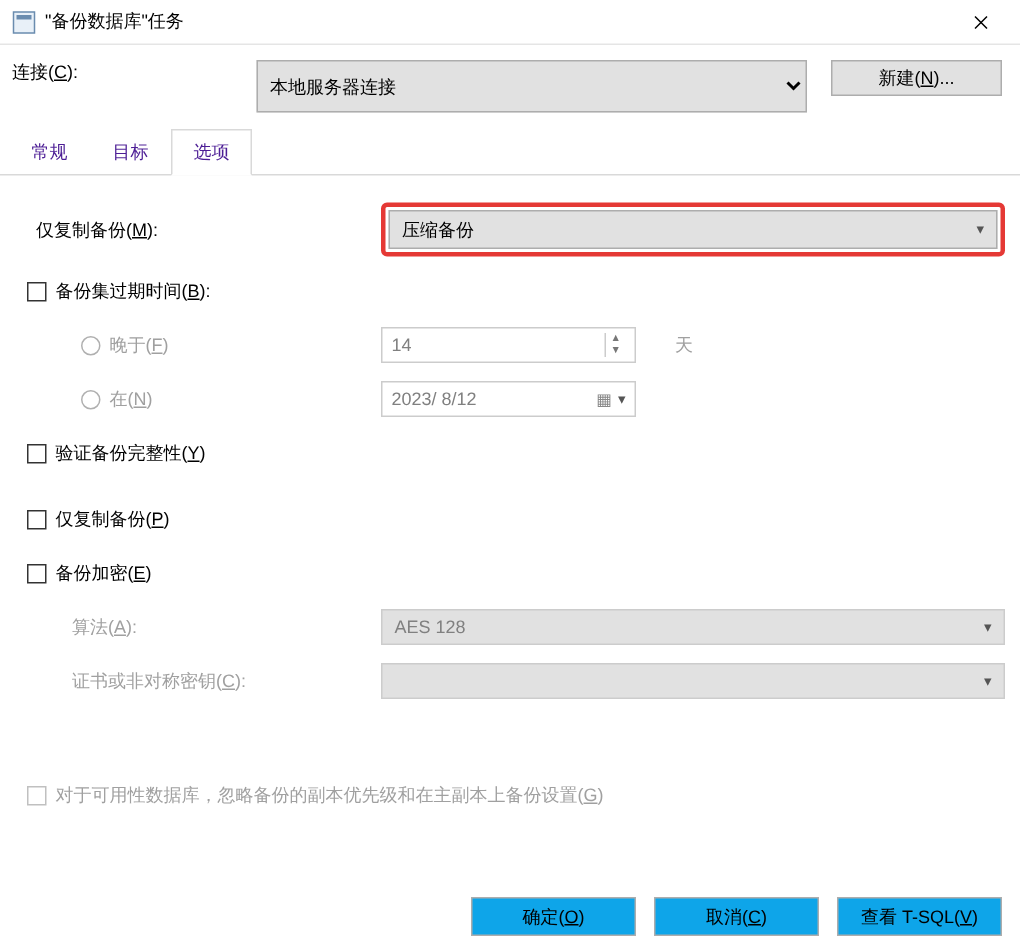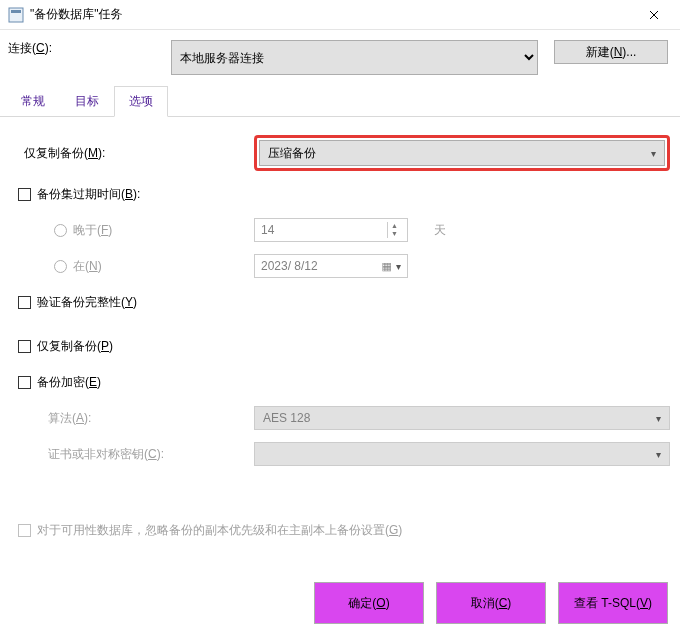--- a/index.html
+++ b/index.html
@@ -16,30 +16,30 @@
   .tab { padding: 6px 14px; border: 1px solid transparent; border-bottom: none; position: relative; bottom: -1px; color: #4c1d95; }
   .tab.active { border-color: #d9d9d9; background: #fff; border-bottom: 1px solid #fff; }
   .pane { padding: 18px 10px 10px 18px; }
   .row { display: flex; align-items: center; min-height: 30px; margin-bottom: 6px; }
   .row .lbl { width: 236px; display: flex; align-items: center; gap: 6px; }
   .row .ctrl { flex: 1; }
   .chk { width: 13px; height: 13px; border: 1px solid #333; display: inline-block; flex: 0 0 13px; }
   .chk.disabled { border-color: #c0c0c0; }
   .radio { width: 13px; height: 13px; border: 1px solid #b0b0b0; border-radius: 50%; display: inline-block; flex: 0 0 13px; }
   .disabled-text { color: #a0a0a0; }
-  .inp { height: 24px; border: 1px solid #adadad; background: #fff; padding: 0 6px; display: flex; align-items: center; justify-content: space-between; width: 154px; }
+  .inp { height: 24px; border: 1px solid #adadad; background: #fff; padding: 0 6px; display: flex; align-items: center; justify-content: space-between; width: 170px; }
   .inp.dis { color: #808080; background: #fff; border-color: #cccccc; }
   .spinbtns { display: flex; flex-direction: column; border-left: 1px solid #ccc; margin-left: 6px; }
   .spinbtns span { font-size: 7px; line-height: 8px; color: #777; padding: 0 3px; }
   .dd { flex: 1; height: 24px; border: 1px solid #adadad; background: #e1e1e1; display: flex; align-items: center; justify-content: space-between; padding: 0 8px; }
   .dd.dis { color: #808080; border-color: #cccccc; }
   .caret { font-size: 10px; color: #555; }
   .highlight { border: 3px solid #e53935; border-radius: 4px; padding: 2px; }
   .footer { position: absolute; bottom: 10px; right: 12px; display: flex; gap: 12px; }
-  .footer button { width: 110px; height: 42px; background: #d946ef; border: 1px solid #adadad; }
+  .footer button { width: 110px; height: 26px; background: #0ea5e9; border: 1px solid #adadad; }
   .und { text-decoration: underline; }
   .daytxt { margin-left: 26px; color: #a0a0a0; }
   .calicon { font-size: 11px; color: #888; margin-left: 6px; }
 </style>
 </head>
 <body>
 
 <div class="titlebar">
   <span class="icon">
     <svg width="16" height="16" viewBox="0 0 16 16">

